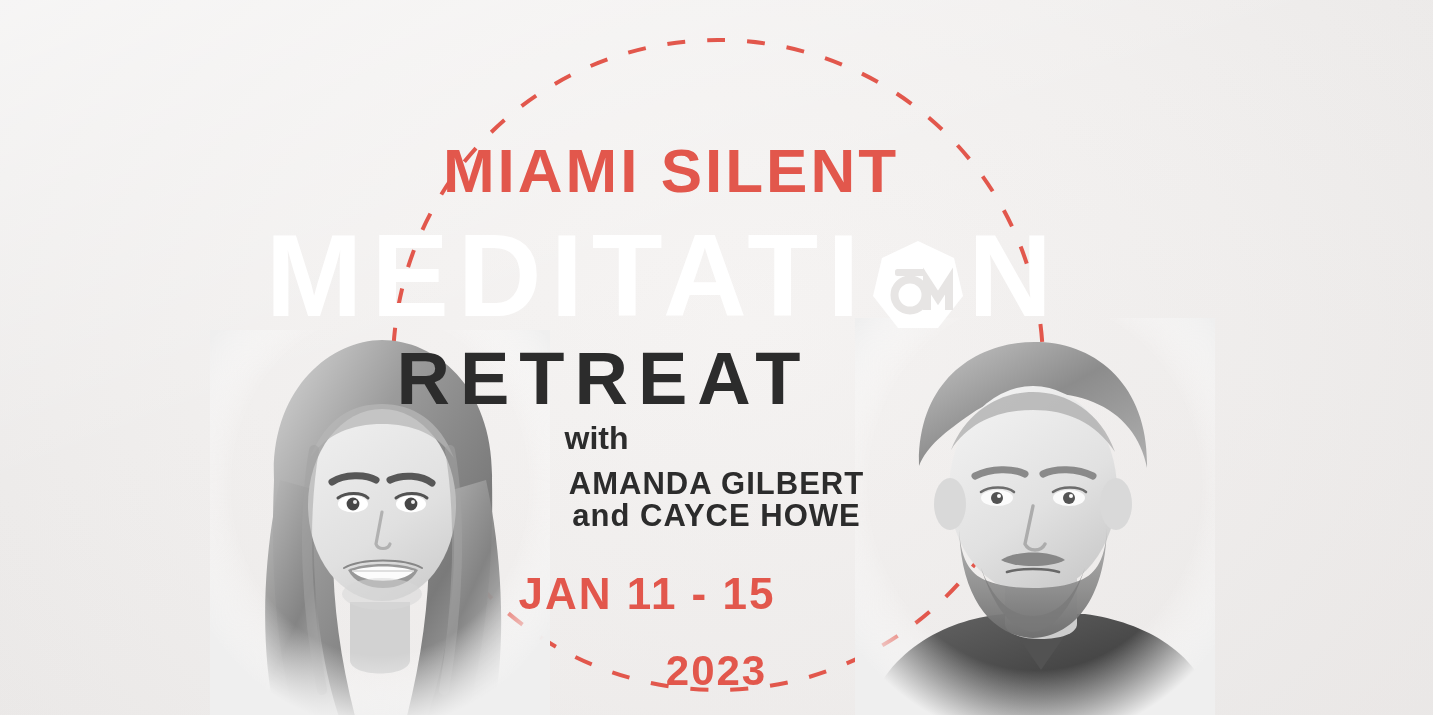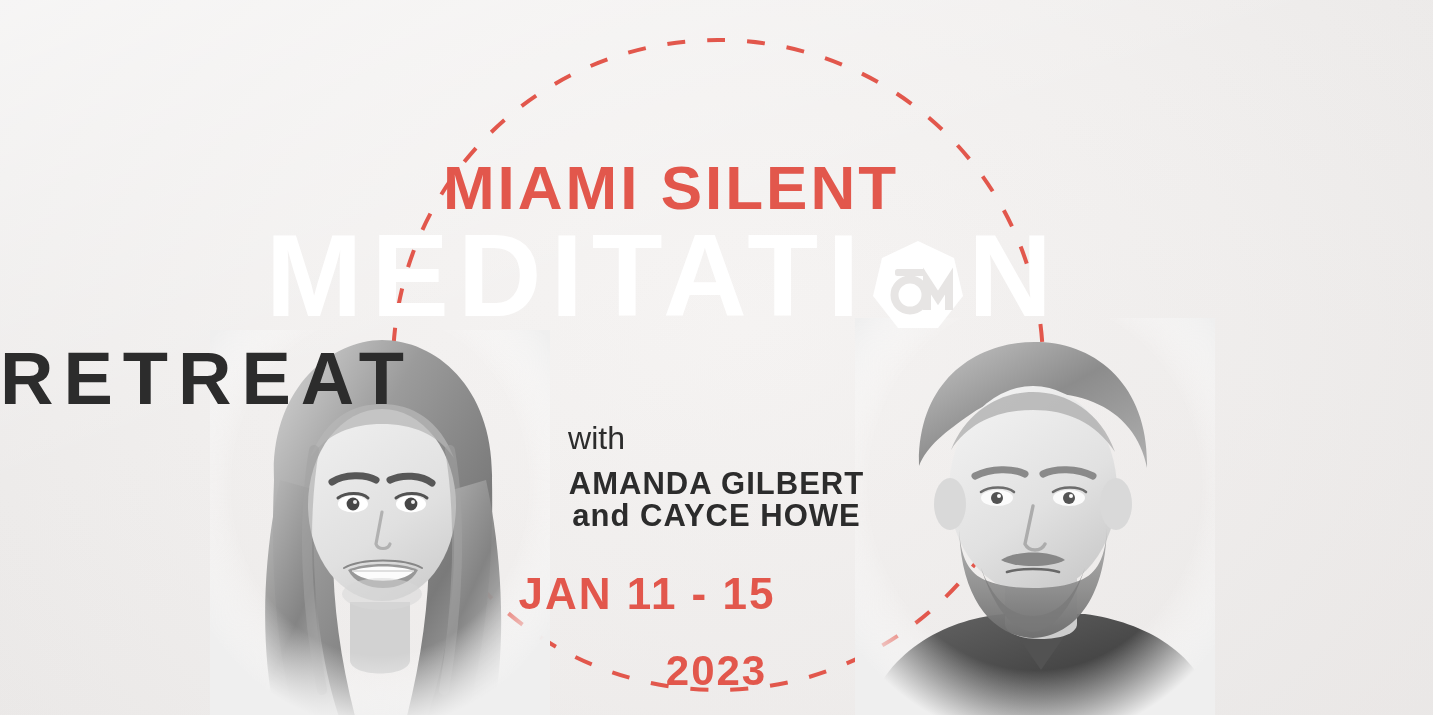--- a/index.html
+++ b/index.html
@@ -43,45 +43,46 @@
     z-index:3;
   }
   .meditation .om-slot{
     display:inline-block;position:relative;
     width:96px;height:96px;vertical-align:-18px;
     margin:0 2px;
   }
   .om-logo{position:absolute;left:0;top:0;width:96px;height:96px;}
 
   .miami{
-    position:absolute;left:0;top:157px;width:1342px;
+    position:absolute;left:0;top:140px;width:1342px;
     text-align:center;
     font-size:62px;line-height:1;
     font-weight:700;
     color:#e2574c;
     letter-spacing:3px;
     white-space:nowrap;
     z-index:5;
   }
 
   .retreat{
     position:absolute;left:0;top:342px;width:1207px;
+    text-align:center;
     font-size:74px;line-height:1;
     font-weight:700;
     color:#2c2c2c;
     letter-spacing:10px;
     white-space:nowrap;
     z-index:5;
   }
 
   .with{
     position:absolute;left:0;top:422px;width:1193px;
     text-align:center;
     font-size:32px;line-height:1;
-    font-weight:400;
+    font-weight:700;
     color:#2c2c2c;
     letter-spacing:0px;
     z-index:5;
   }
   .presenter{
     position:absolute;left:0;width:1433px;
     text-align:center;
     font-size:31px;line-height:1;
     font-weight:700;
     color:#2c2c2c;

